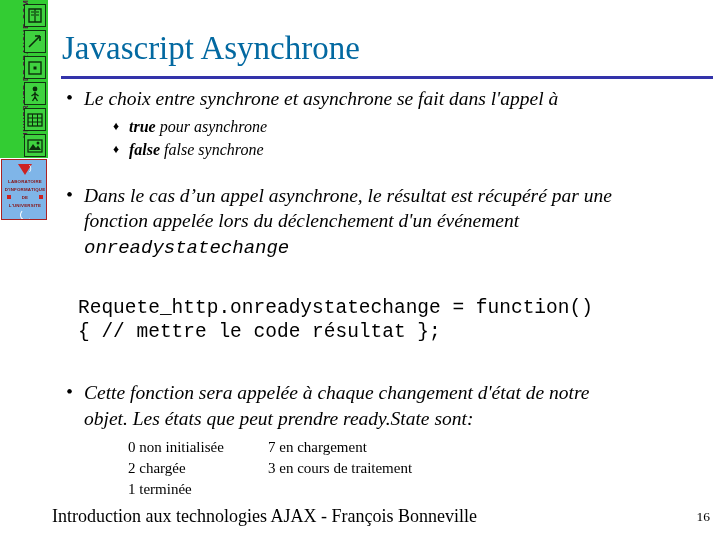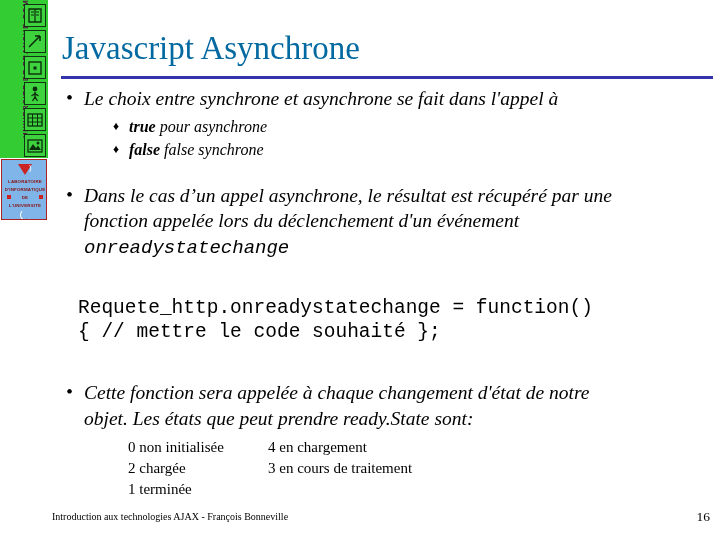--- a/index.html
+++ b/index.html
@@ -254,21 +254,21 @@
     white-space: nowrap;
   }
   .states td.col1 { width: 140px; }
   .states td.col2 { width: 220px; }
 
   
   .footer-text {
     position: absolute;
     left: 52px;
     top: 508px;
-    font-size: 10px;
+    font-size: 18px;
     line-height: 17px;
     white-space: nowrap;
   }
   .footer-page {
     position: absolute;
     right: 10px;
     top: 508px;
     font-size: 13.5px;
     line-height: 17px;
   }
@@ -355,37 +355,37 @@
       <li class="bullet1">
         <span>Dans le cas d’un appel asynchrone, le résultat est récupéré par une</span><br>
         <span>fonction appelée lors du déclenchement d'un événement</span><br>
         <span class="mono">onreadystatechange</span>
       </li>
     </ul>
   </div>
 
   <div class="code-block">
     <div>Requete_http.onreadystatechange = function()</div>
-    <div>{ // mettre le code souhaité };</div>
+    <div>{ // mettre le code résultat };</div>
   </div>
 
   <div class="para2">
     <ul class="lvl1">
       <li class="bullet1">
         <span>Cette fonction sera appelée à chaque changement d'état de notre</span><br>
         <span>objet. Les états que peut prendre ready.State sont:</span>
       </li>
     </ul>
   </div>
 
   <table class="states">
     <tbody>
         <tr>
       <td class="col1">0 non initialisée</td>
-      <td class="col2">4 en chargement</td>
+      <td class="col2">7 en chargement</td>
     </tr>
     <tr>
       <td class="col1">2 chargée</td>
       <td class="col2">3 en cours de traitement</td>
     </tr>
     <tr>
       <td class="col1">1 terminée</td>
       <td class="col2"></td>
     </tr>
   </tbody>

